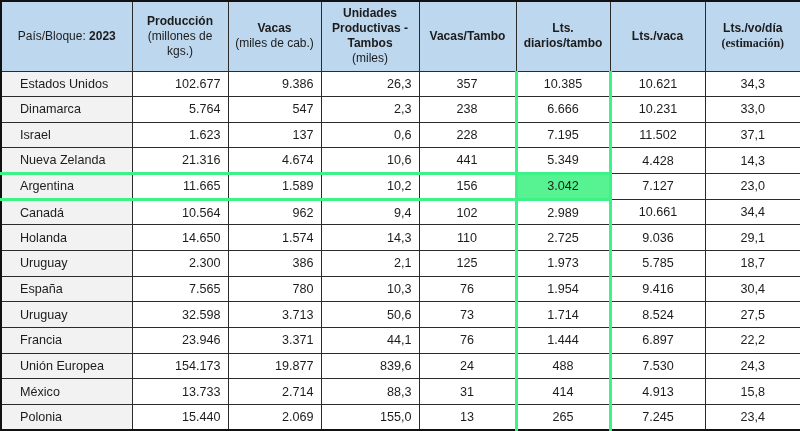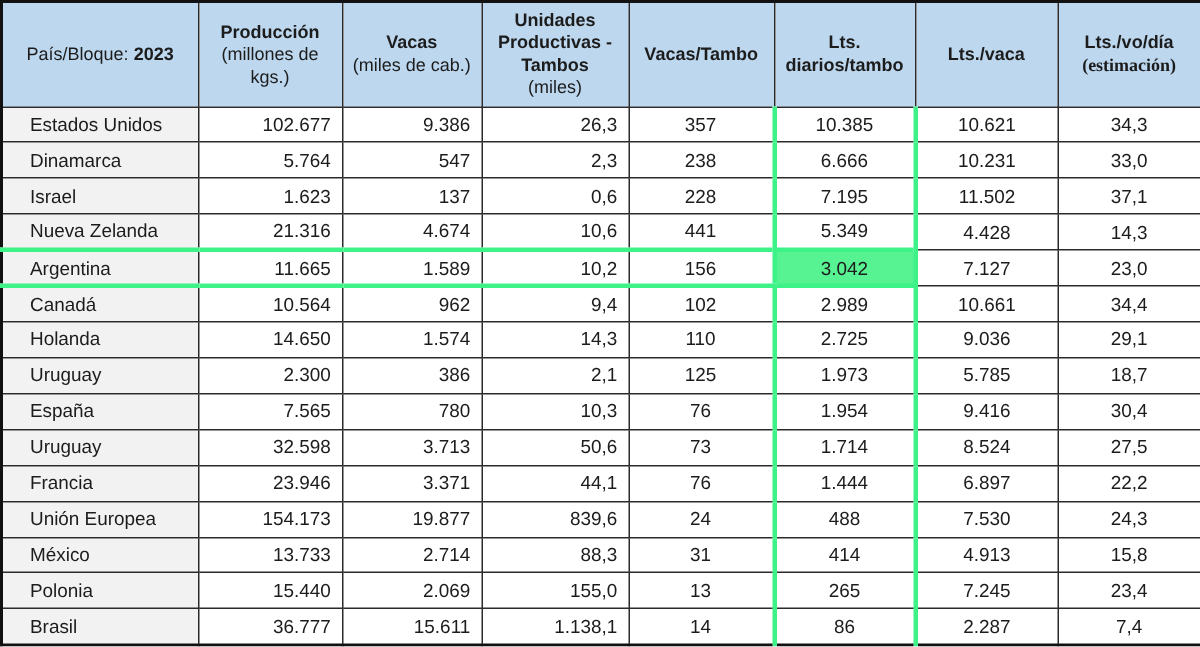--- a/index.html
+++ b/index.html
@@ -239,25 +239,15 @@
         <tr>
           <td class="country">Polonia</td>
           <td class="num-r">15.440</td>
           <td class="num-r">2.069</td>
           <td class="num-r">155,0</td>
           <td class="num-c">13</td>
           <td class="num-c green-col">265</td>
           <td class="num-c">7.245</td>
           <td class="num-c">23,4</td>
         </tr>
-        <tr>
-          <td class="country">Brasil</td>
-          <td class="num-r">36.777</td>
-          <td class="num-r">15.611</td>
-          <td class="num-r">1.138,1</td>
-          <td class="num-c">14</td>
-          <td class="num-c green-col">86</td>
-          <td class="num-c">2.287</td>
-          <td class="num-c">7,4</td>
-        </tr>
       </tbody>
   </table>
 </div>
 
 </body></html>

